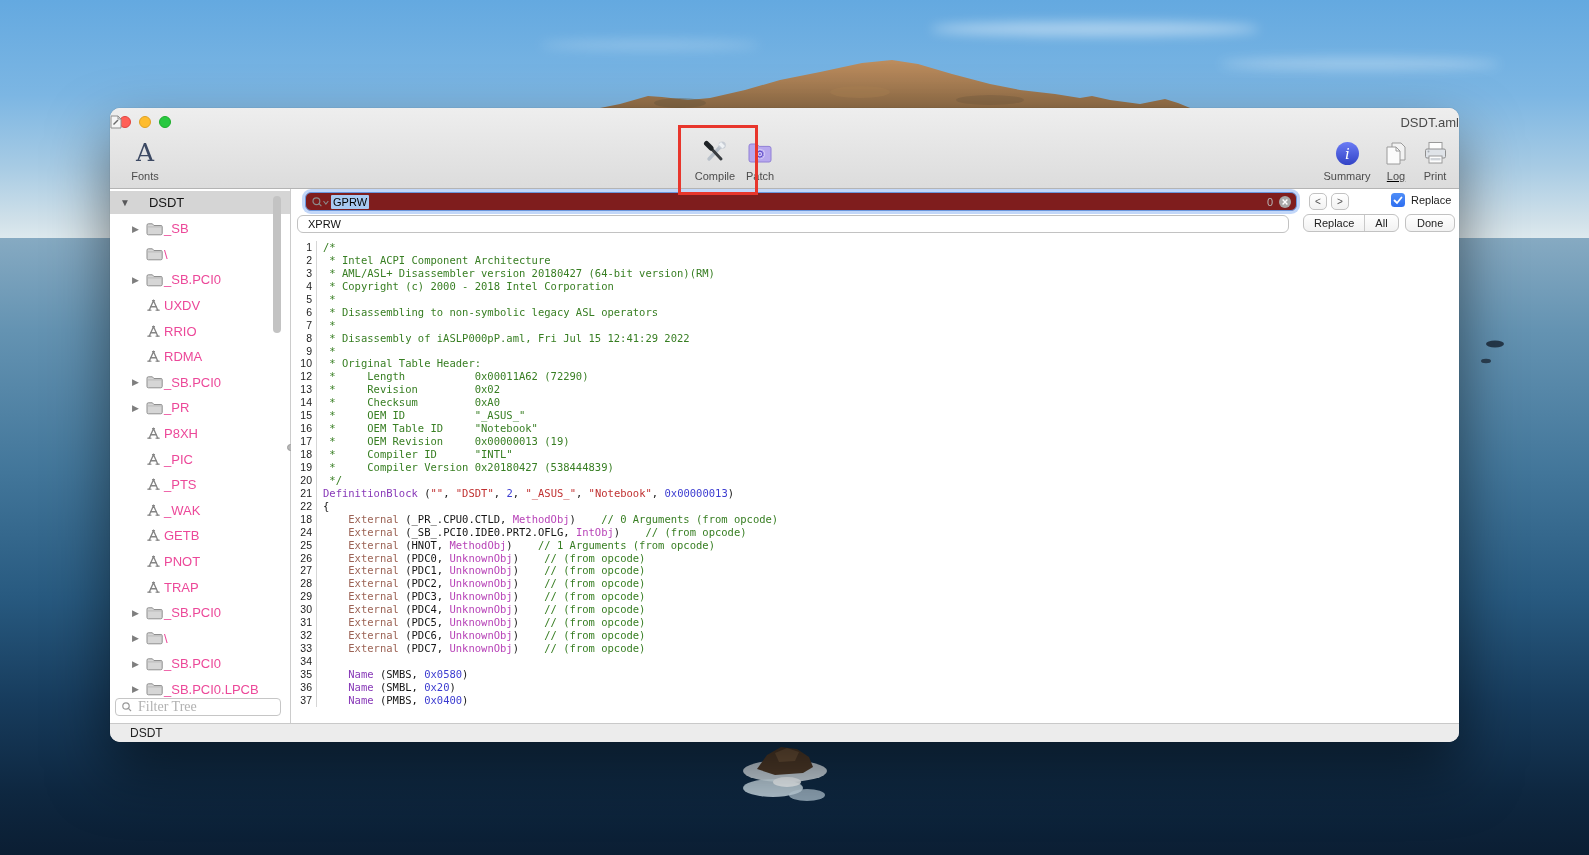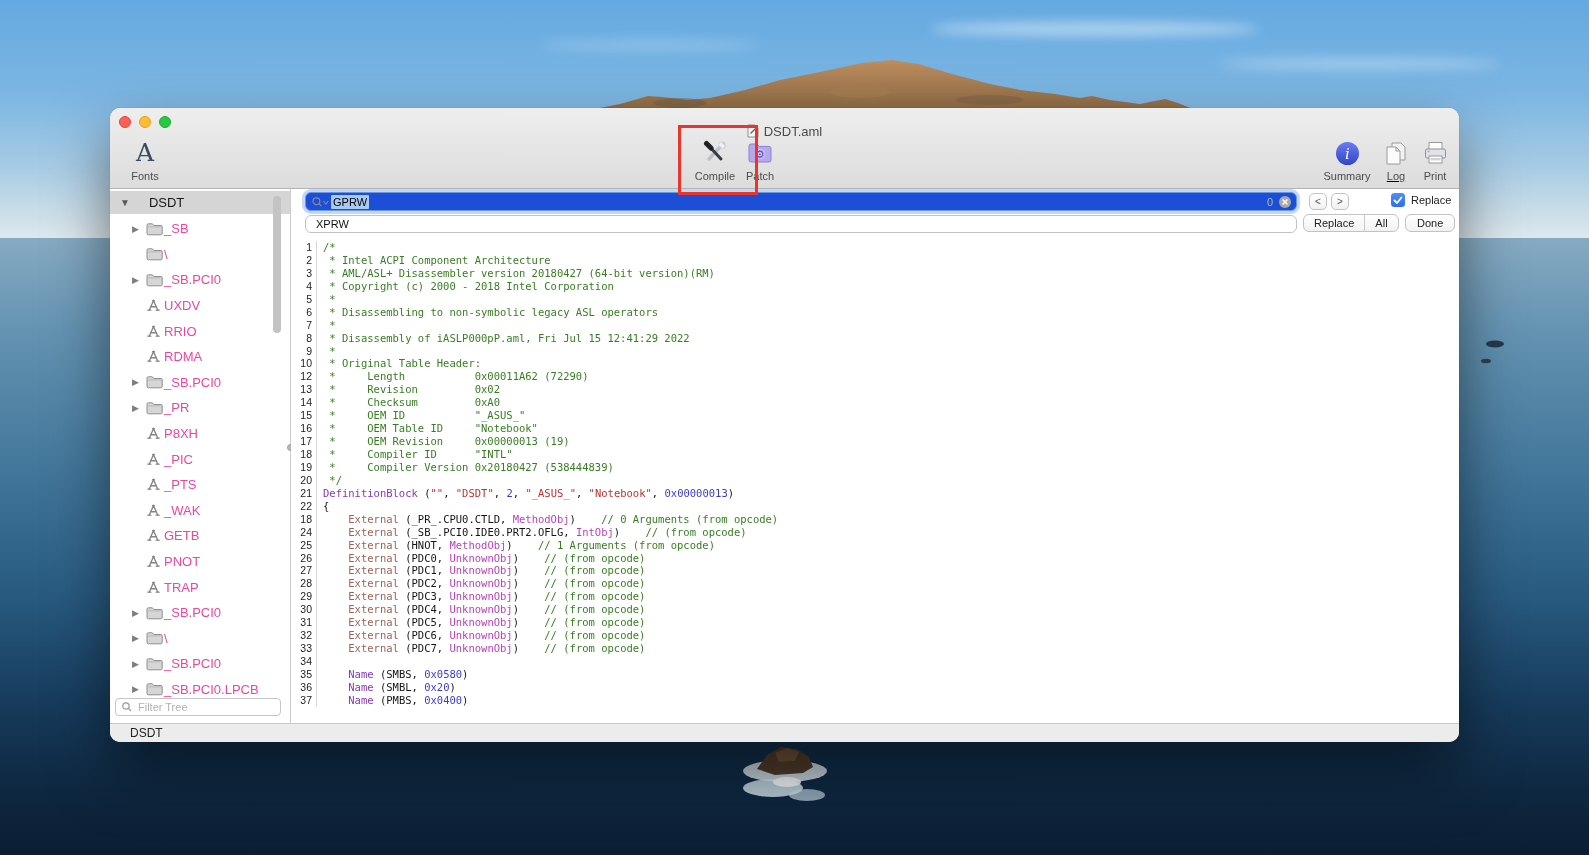--- a/index.html
+++ b/index.html
@@ -19,22 +19,22 @@
        border-radius:10px;overflow:hidden;background:#ffffff;
        box-shadow:0 28px 60px rgba(0,0,0,.50),0 0 1px rgba(0,0,0,.35);}
   .chrome{position:absolute;left:0;top:0;width:100%;height:81px;
        background:linear-gradient(to bottom,#eeeeee,#dcdcdc);
        border-bottom:1px solid #b4b4b4;box-sizing:border-box;}
   .titlebar{position:absolute;left:0;top:0;width:100%;height:28px;}
   .tl{position:absolute;top:8px;width:12px;height:12px;border-radius:50%;box-sizing:border-box;}
   .tl.red{left:9px;background:#ff5f57;border:.5px solid #e0443e;}
   .tl.yellow{left:29px;background:#febc2e;border:.5px solid #dea123;}
   .tl.green{left:49px;background:#28c840;border:.5px solid #1dad2b;}
-  .title-wrap{position:absolute;left:0;top:9px;width:100%;height:28px;display:flex;
-       align-items:center;justify-content:center;gap:5px;}
+  .title-wrap{position:absolute;left:0;top:0;width:100%;height:28px;display:flex;
+       align-items:center;justify-content:space-between;gap:5px;}
   .title-text{font-size:13px;color:#4a4a4a;}
   
   .tb-item{position:absolute;top:30px;height:50px;display:flex;flex-direction:column;
        align-items:center;justify-content:flex-start;}
   .tb-icon{height:30px;display:flex;align-items:center;justify-content:center;}
   .tb-label{font-size:11px;color:#4c4c4c;margin-top:2px;}
   .fonts-a{font-family:"DejaVu Serif",serif;font-size:25px;color:#3c4963;line-height:26px;}
   .annotation-rect{position:absolute;left:568px;top:17px;width:74px;height:64px;
        border:3px solid #e8362c;z-index:30;pointer-events:none;}
   
@@ -46,44 +46,44 @@
   .root-arrow{margin-left:10px;font-size:10px;color:#58585a;}
   .root-label{margin-left:19px;font-size:13px;color:#161616;}
   .tree{position:absolute;left:0;top:27px;width:180px;height:481px;overflow:hidden;}
   .tree-row{height:25.6px;display:flex;align-items:center;}
   .tr-arrow{width:14px;margin-left:22px;font-size:9px;color:#7e7e7e;flex:0 0 auto;text-align:left;}
   .tr-icon{width:18px;height:16px;flex:0 0 auto;display:flex;align-items:center;}
   .tr-label{font-size:13px;color:#ec4899;white-space:nowrap;}
   .sb-scroll{position:absolute;left:163px;top:7px;width:8px;height:137px;background:#c3c3c3;border-radius:4px;}
   .filter-field{position:absolute;left:5px;top:509px;width:166px;height:18px;box-sizing:border-box;
        border:1px solid #c6c6c6;border-radius:4px;background:#fff;display:flex;align-items:center;}
-  .filter-field input{border:none;outline:none;flex:1;font-size:11px;color:#333;min-width:0;
-       font-family:Liberation Sans, sans-serif;background:transparent;}
+  .filter-field input{border:none;outline:none;flex:1;font-size:14px;color:#333;min-width:0;
+       font-family:Liberation Serif, serif;background:transparent;}
   .filter-field input::placeholder{color:#b2b2b2;}
   .divider{position:absolute;left:180px;top:0;width:1px;height:534px;background:#cccccc;}
   .divider-dot{position:absolute;left:177px;top:255px;width:7px;height:7px;border-radius:50%;
        background:#b7b7b7;border:1px solid #9e9e9e;box-sizing:border-box;}
   
   .editor{position:absolute;left:181px;top:0;width:1168px;height:534px;background:#fff;}
   .search-field{position:absolute;left:14px;top:3px;width:992px;height:19px;box-sizing:border-box;
-       background:#1d4ed8;border:1px solid #6a97dd;border-radius:6px;
+       background:#7f1d1d;border:1px solid #6a97dd;border-radius:6px;
        box-shadow:0 0 0 3px rgba(110,160,240,.42);display:flex;align-items:center;}
   .sf-text{font-size:11px;color:#000;}
   .sf-sel{background:var(--selection);padding:1px 2px;border-radius:1px;}
   .sf-spacer{flex:1;}
   .sf-count{font-size:11px;color:#b6b6b6;margin-right:5px;}
   .steppers{position:absolute;left:1018px;top:4px;display:flex;gap:4px;}
   .stepper{width:18px;height:17px;box-sizing:border-box;border:1px solid #c2c2c2;border-radius:5px;
        background:linear-gradient(#ffffff,#f2f2f2);font-size:10px;color:#555;
        display:flex;align-items:center;justify-content:center;}
   .cbx-wrap{position:absolute;left:1100px;top:4px;display:flex;align-items:center;gap:6px;}
   .cbx{width:14px;height:14px;border-radius:3.5px;background:linear-gradient(#4f8ef8,#2e6ef0);
        display:flex;align-items:center;justify-content:center;}
   .cbx-label{font-size:11px;color:#1c1c1c;}
-  .replace-input{position:absolute;left:14px;top:26px;width:992px;height:18px;box-sizing:border-box;
+  .replace-input{position:absolute;left:6px;top:26px;width:992px;height:18px;box-sizing:border-box;
        border:1px solid #c2c2c2;border-radius:6px;padding:0 10px;font-size:11px;color:#111;
        font-family:"Liberation Sans",sans-serif;outline:none;}
   .seg-group{position:absolute;left:1012px;top:25px;height:18px;display:flex;box-sizing:border-box;
        border:1px solid #c2c2c2;border-radius:6px;background:linear-gradient(#ffffff,#f2f2f2);overflow:hidden;}
   .seg{font-size:11px;color:#222;padding:0 10px;display:flex;align-items:center;}
   .seg+.seg{border-left:1px solid #c9c9c9;}
   .done-btn{position:absolute;left:1114px;top:25px;height:18px;box-sizing:border-box;padding:0 11px;
        border:1px solid #c2c2c2;border-radius:6px;background:linear-gradient(#ffffff,#f2f2f2);
        font-size:11px;color:#222;display:flex;align-items:center;}
   

